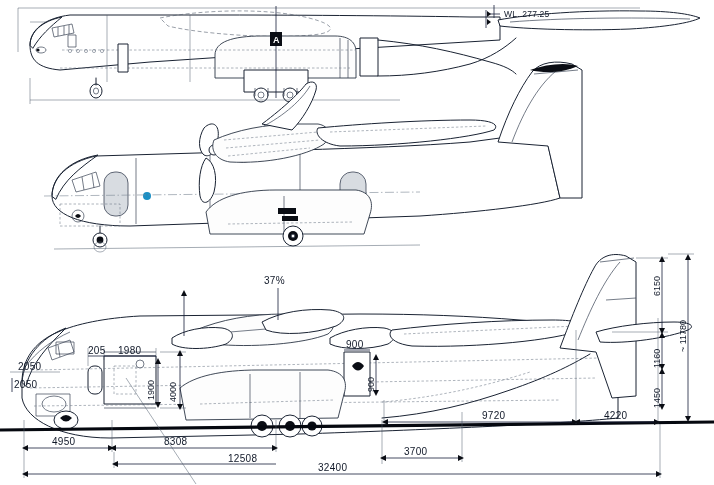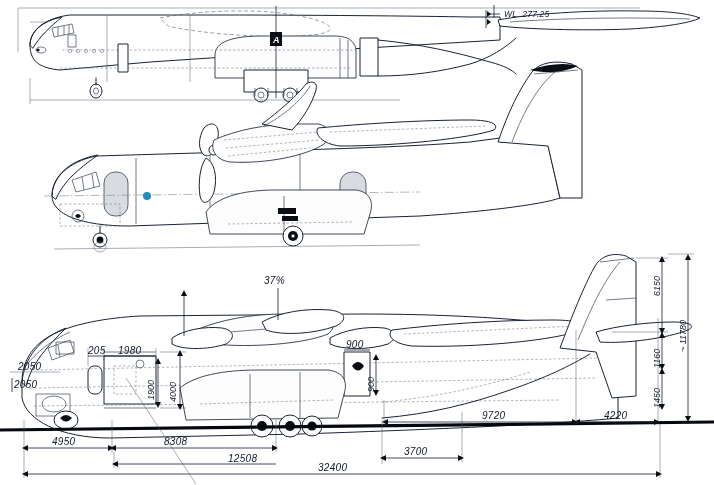--- a/index.html
+++ b/index.html
@@ -14,21 +14,20 @@
     position: relative;
     overflow: hidden;
     font-family: "Liberation Sans", sans-serif;
   }
   #sheet {
     position: absolute;
     left: 0; top: 0;
     width: 714px;
     height: 485px;
     background: #ffffff;
-    font-style: italic;
   }
   svg#drawing {
     position: absolute;
     left: 0; top: 0;
     width: 714px;
     height: 485px;
     display: block;
   }
   .dimtext {
     font-family: "Liberation Sans", sans-serif;

